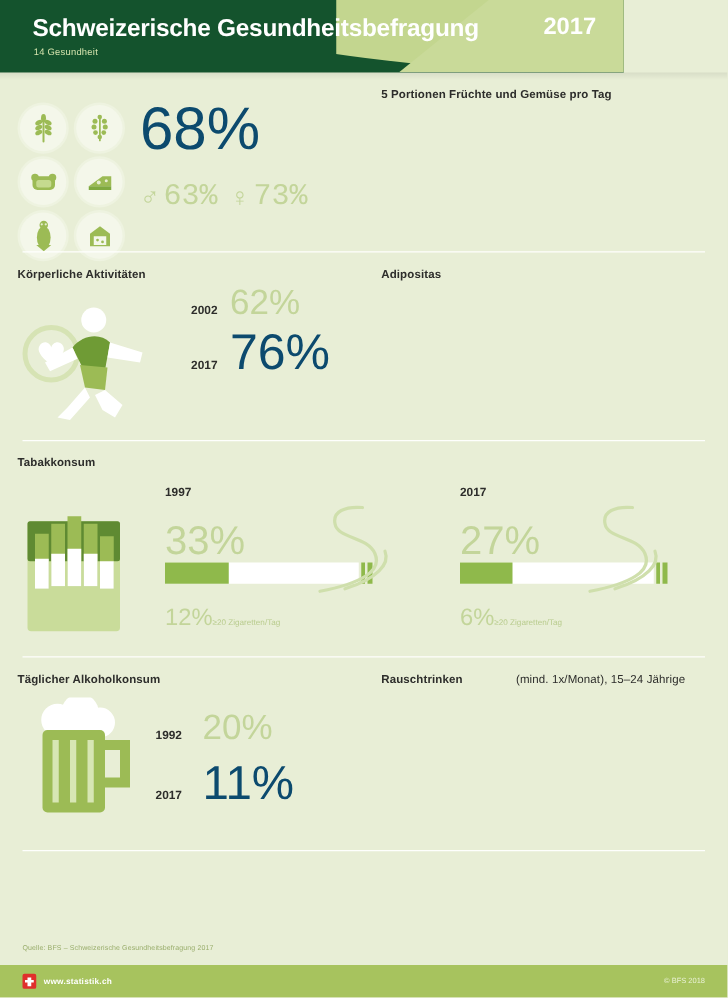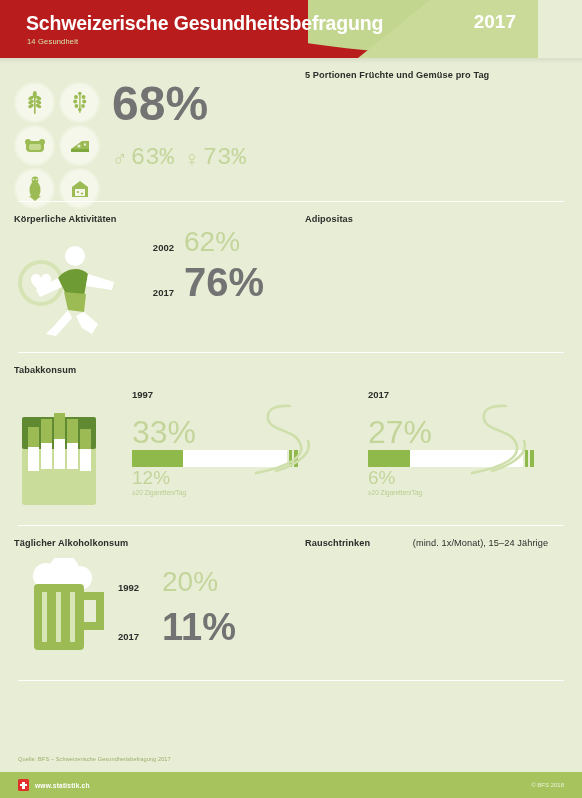--- a/index.html
+++ b/index.html
@@ -5,21 +5,21 @@
   html,body{margin:0;padding:0;}
   body{
     width:582px;height:798px;overflow:hidden;
     background:#e6ecd2;
     font-family:"Liberation Sans", sans-serif;
     -webkit-font-smoothing:antialiased;
   }
   .page{position:relative;width:582px;height:798px;background:#e8eed6;}
 
   
-  .header{position:relative;width:538px;height:58px;background:#b91c1c;overflow:hidden;}
+  .header{position:relative;width:499px;height:58px;background:#14532d;overflow:hidden;}
   .header .wedge{
     position:absolute;right:0;top:0;width:230px;height:58px;
     background:#c3d68f;
     clip-path:ellipse(150% 100% at 100% 0%);
   }
   .header .wedge2{
     position:absolute;right:0;top:0;width:180px;height:58px;
     background:#c9da99;
     clip-path:polygon(40% 0,100% 0,100% 100%,0% 100%);
   }
@@ -44,21 +44,21 @@
   .divider{height:1px;background:#ffffff;margin:0 18px;opacity:.95;}
   .section{position:relative;display:flex;}
   .half{position:relative;width:50%;box-sizing:border-box;}
   .panel-title{
     font-size:9.2px;font-weight:bold;color:#2d2d2b;letter-spacing:.1px;
     margin:12px 0 0 14px;
   }
   .panel-title .light{font-weight:normal;padding-left:40px;}
 
   
-  .big-pct{color:#737373;font-weight:bold;line-height:1;}
+  .big-pct{color:#0c4a6e;font-weight:normal;line-height:1;}
   .pale-pct{color:#c3d59a;font-weight:normal;line-height:1;}
   .year-lbl{font-size:9.5px;font-weight:bold;color:#2d2d2b;}
 
   
   .s1{height:143px;}
   .food-grid{position:absolute;left:16px;top:26px;width:95px;}
   .food-row{display:flex;gap:8px;margin-bottom:6px;}
   .circ{
     width:37px;height:37px;border-radius:50%;background:#f4f7ea;
     display:flex;align-items:center;justify-content:center;
@@ -84,34 +84,34 @@
   .s3{height:160px;position:relative;}
   .s3 .pack{position:absolute;left:16px;top:38px;}
   .tob{position:absolute;top:24px;}
   .tob .yr{font-size:9.5px;font-weight:bold;color:#2d2d2b;margin-bottom:16px;}
   .tob .pct{font-size:32px;margin-bottom:2px;}
   .cig{position:relative;width:166px;height:17px;display:flex;align-items:center;}
   .cig .body{flex:1;height:17px;background:#ffffff;display:flex;}
   .cig .fill{height:17px;background:#8fb94b;}
   .cig .tip{width:3px;height:17px;background:#8fb94b;margin-left:2px;}
   .cig .tip2{width:4px;height:17px;background:#8fb94b;margin-left:2px;}
-  .sub{display:flex;align-items:baseline;gap:0;flex-direction:column;}
+  .sub{margin-top:17px;display:flex;align-items:baseline;gap:0;}
   .sub .n{font-size:19px;color:#c3d59a;}
   .sub .t{font-size:6.5px;color:#b9cc8e;}
   .smoke{position:absolute;pointer-events:none;}
 
   
   .s4{height:150px;}
   .s4 .mug{position:absolute;left:22px;top:32px;}
   .s4 .rows{position:absolute;left:118px;top:42px;}
   .s4 .r{display:flex;align-items:baseline;gap:10px;}
   .s4 .r1{margin-bottom:12px;}
   .s4 .r1 .p{font-size:28px;}
   .s4 .r2 .p{font-size:38px;}
-  .s4 .r .year-lbl{width:34px;text-align:left;}
+  .s4 .r .year-lbl{width:34px;text-align:center;}
 
   
   .source{position:absolute;left:18px;bottom:36px;font-size:5.6px;color:#9aae6d;letter-spacing:.1px;}
   .footbar{position:absolute;left:0;bottom:0;width:582px;height:26px;background:#a7c35e;
     display:flex;align-items:center;}
   .shield{width:11px;height:12px;background:#e0302c;border-radius:1.5px;margin-left:18px;
     position:relative;display:flex;align-items:center;justify-content:center;}
   .shield:before{content:"";position:absolute;width:7px;height:2.2px;background:#fff;}
   .shield:after{content:"";position:absolute;width:2.2px;height:7px;background:#fff;}
   .footurl{margin-left:6px;font-size:6.6px;color:#ffffff;font-weight:bold;letter-spacing:.2px;}

